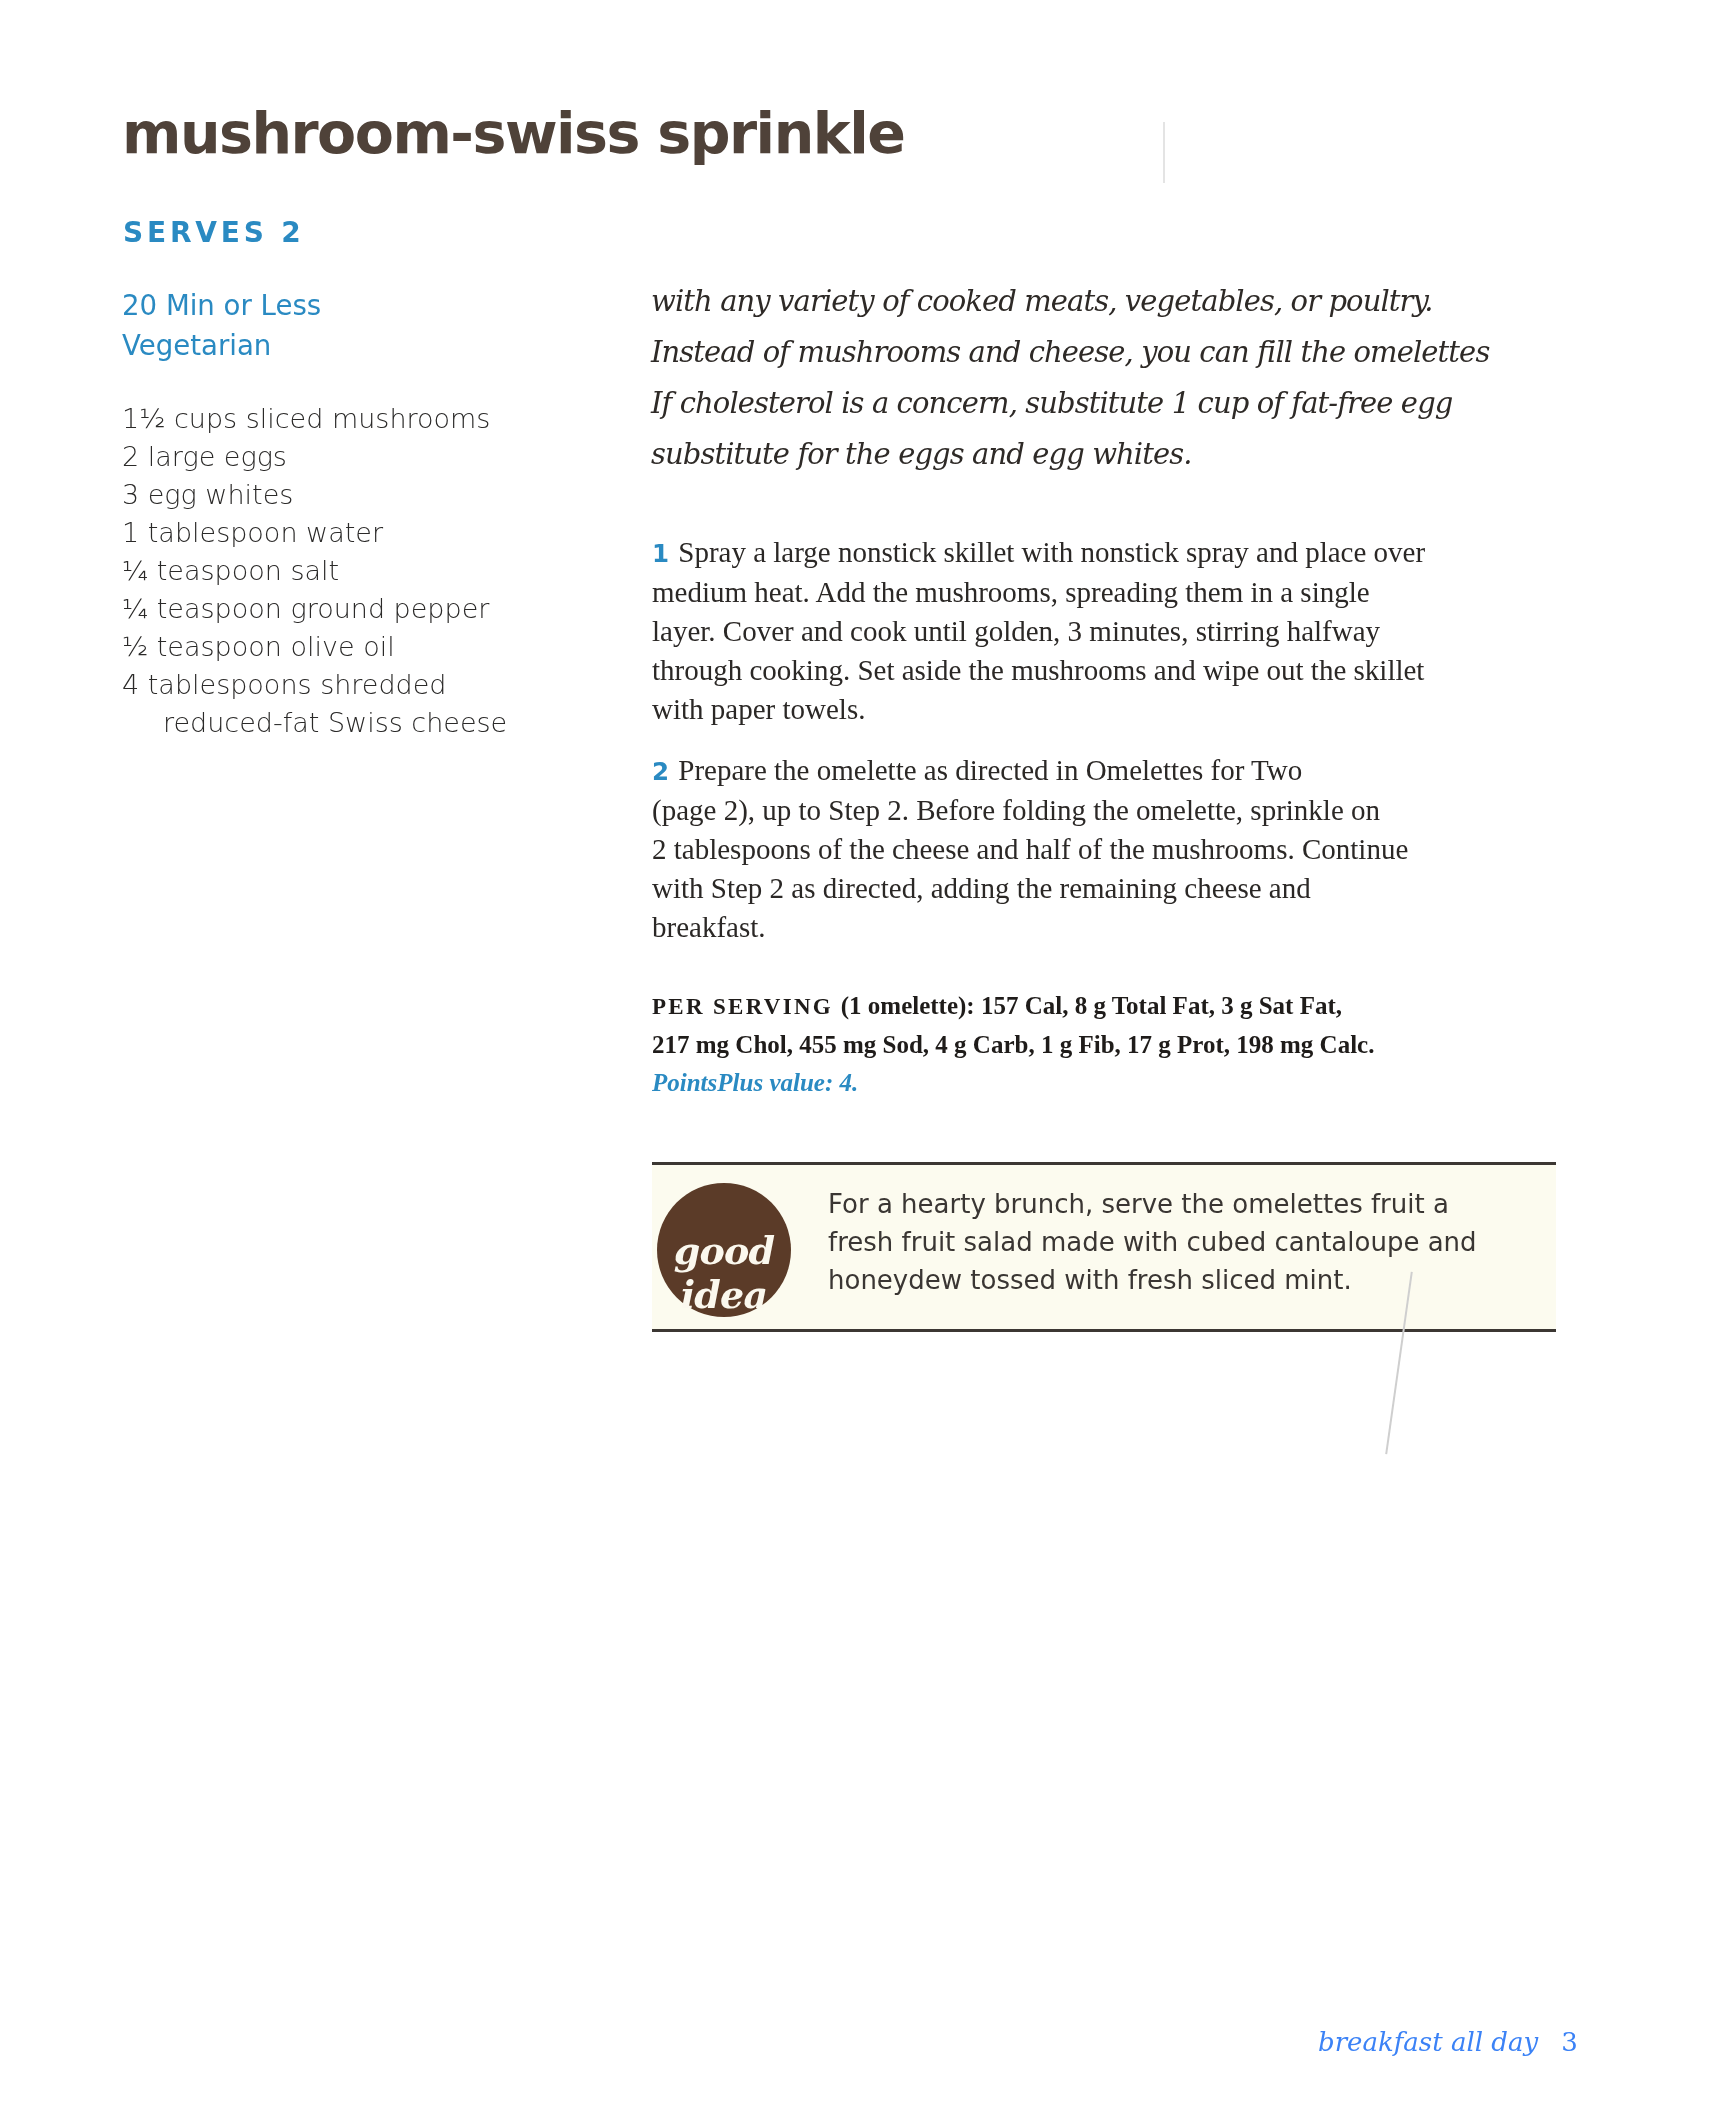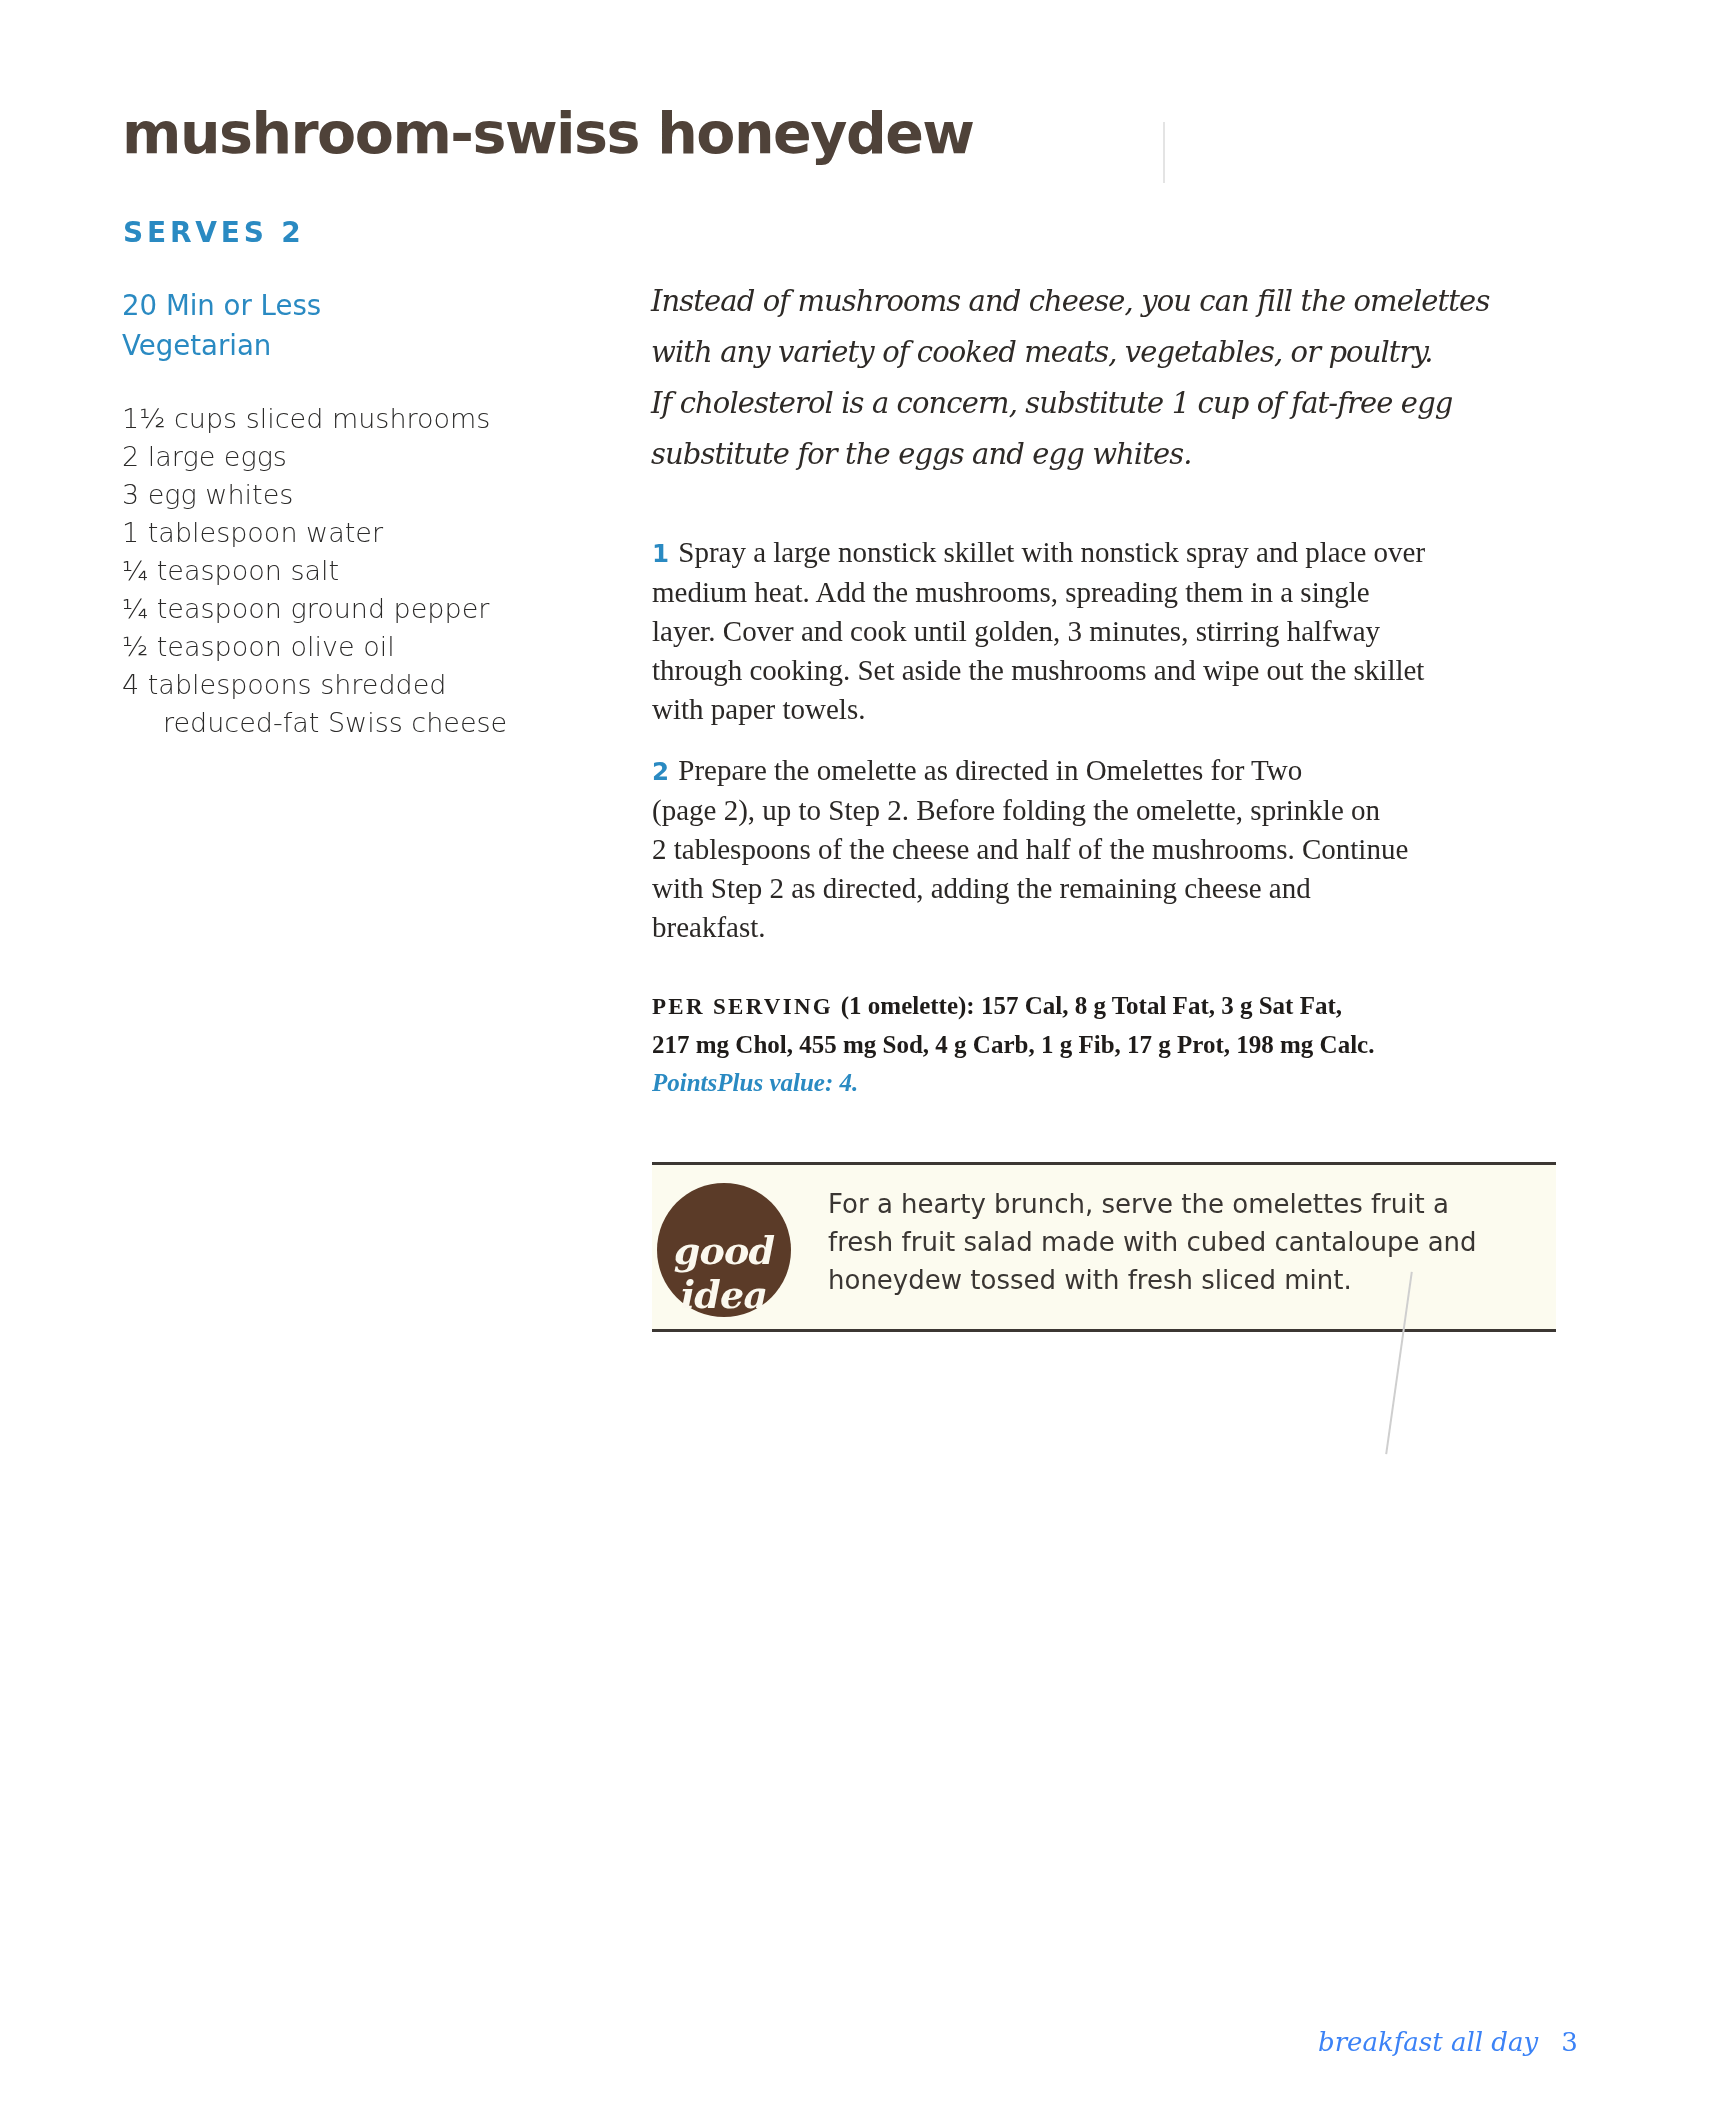--- a/index.html
+++ b/index.html
@@ -150,43 +150,43 @@
   }
   .footer .section { font-style: italic; }
   .footer .pageno { margin-left: 23px; }
 
   
   .artifact { background: #e4e4e4; width: 1.5px; }
 </style>
 </head>
 <body>
 
-<h1 class="abs title" style="margin:0">mushroom-swiss honeydew</h1>
+<h1 class="abs title" style="margin:0">mushroom-swiss sprinkle</h1>
 <div class="abs serves">SERVES 2</div>
 
 <div class="abs tags">
   <div>20 Min or Less</div>
   <div>Vegetarian</div>
 </div>
 
 <ul class="abs ingredients">
   <li>1½ cups sliced mushrooms</li>
   <li>2 large eggs</li>
   <li>3 egg whites</li>
   <li>1 tablespoon water</li>
   <li>¼ teaspoon salt</li>
   <li>¼ teaspoon ground pepper</li>
   <li>½ teaspoon olive oil</li>
   <li>4 tablespoons shredded</li>
   <li class="cont">reduced-fat Swiss cheese</li>
 </ul>
 
 <div class="abs intro">
+  <span>with any variety of cooked meats, vegetables, or poultry.</span>
   <span>Instead of mushrooms and cheese, you can fill the omelettes</span>
-  <span>with any variety of cooked meats, vegetables, or poultry.</span>
   <span>If cholesterol is a concern, substitute 1 cup of fat-free egg</span>
   <span>substitute for the eggs and egg whites.</span>
 </div>
 
 <div class="abs step step1">
   <span class="line"><span class="num">1</span><span>Spray a large nonstick skillet with nonstick spray and place over</span></span>
   <span class="line">medium heat. Add the mushrooms, spreading them in a single</span>
   <span class="line">layer. Cover and cook until golden, 3 minutes, stirring halfway</span>
   <span class="line">through cooking. Set aside the mushrooms and wipe out the skillet</span>
   <span class="line">with paper towels.</span>

